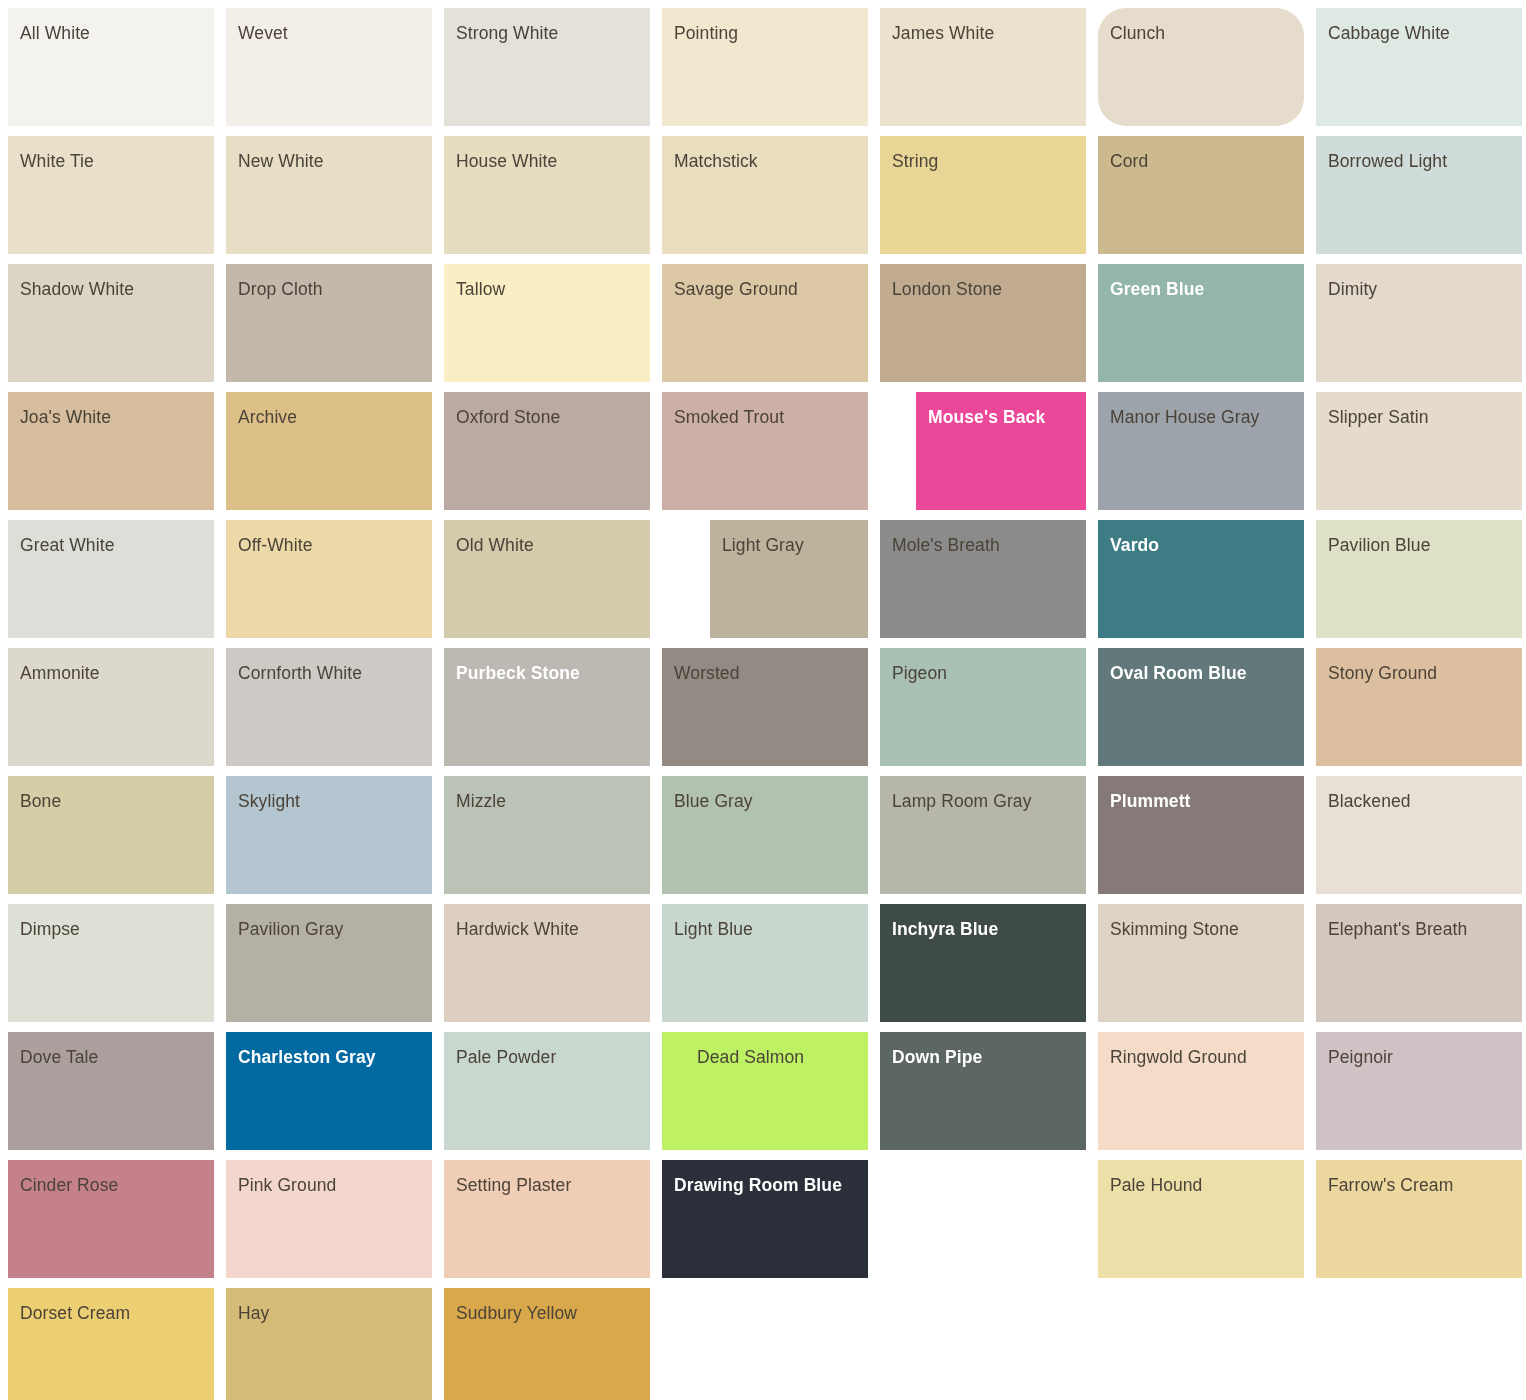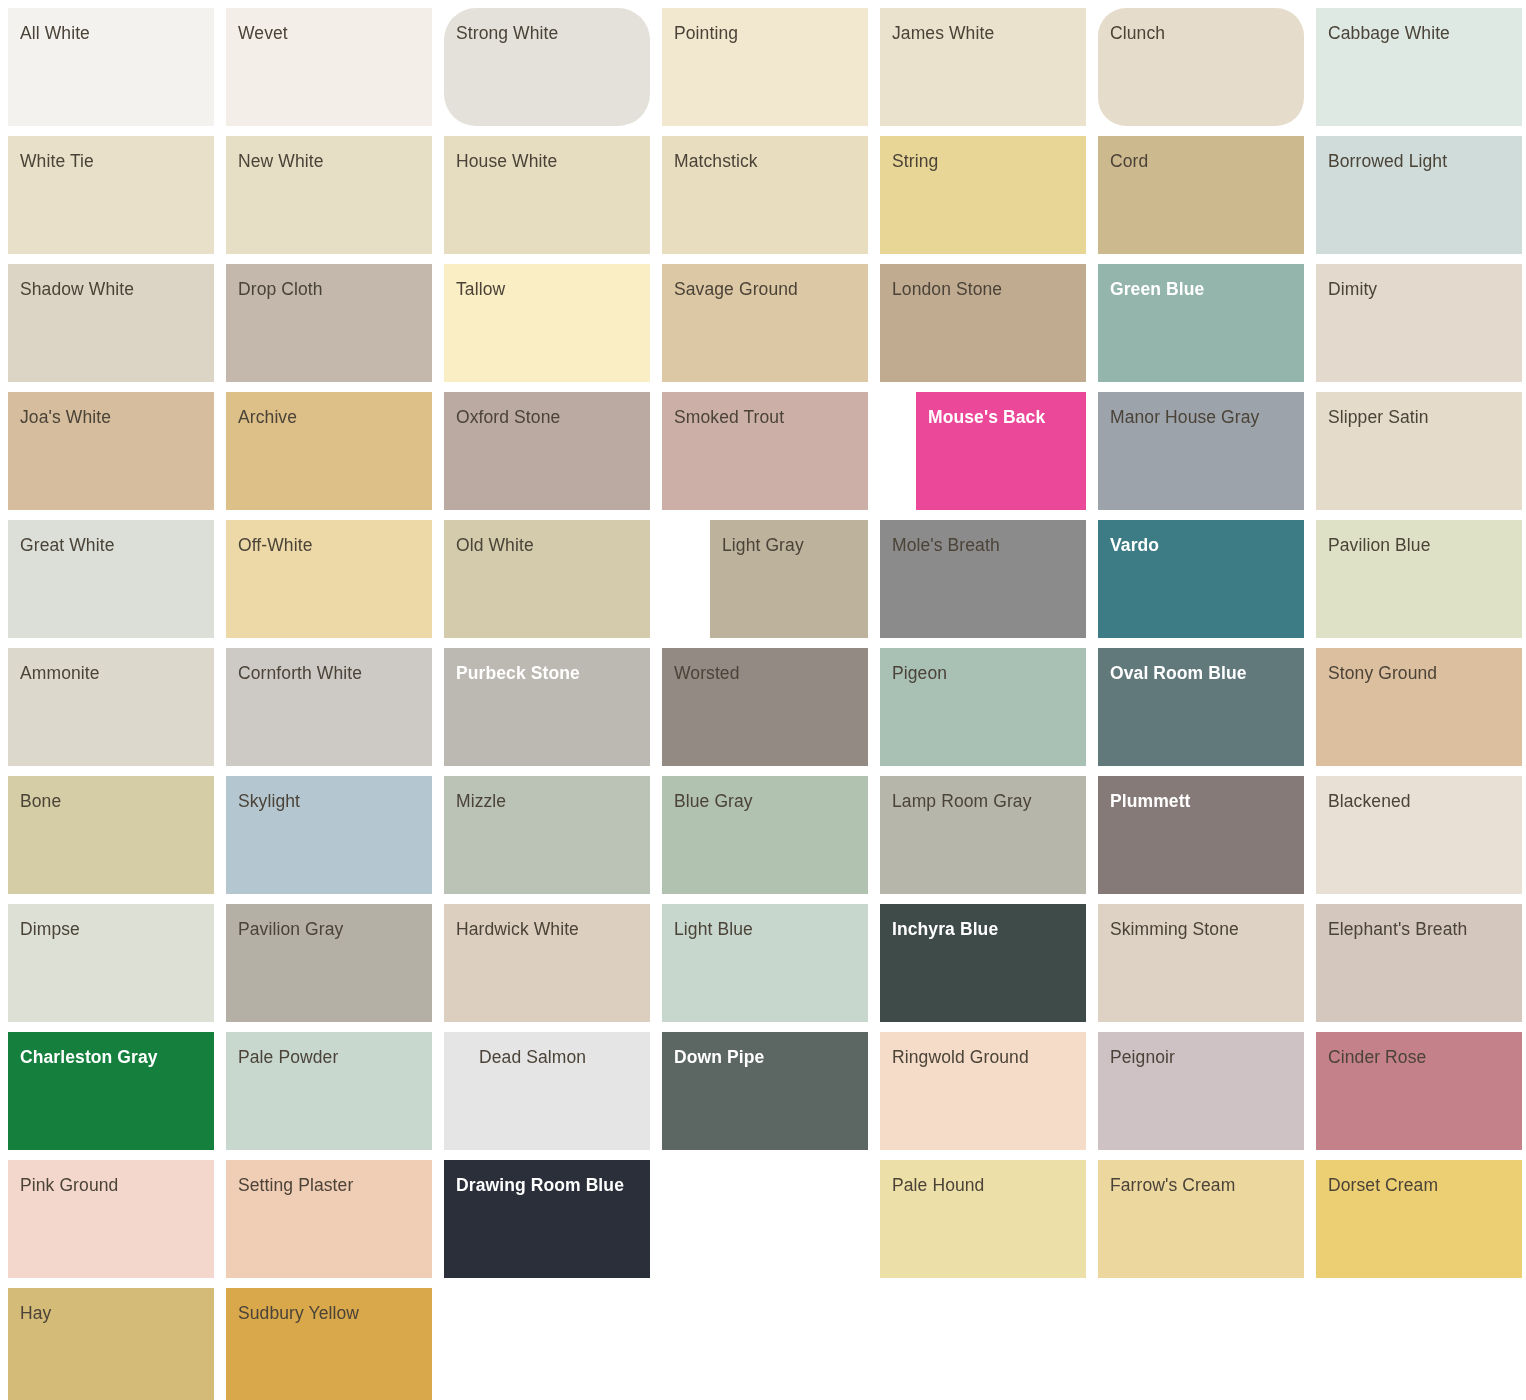--- a/index.html
+++ b/index.html
@@ -52,21 +52,21 @@
 </head>
 <body>
 
 <div id="swatch-grid">
     <div class="swatch" style="background-color: rgb(244, 242, 238);">
       <span class="swatch-label">All White</span>
     </div>
     <div class="swatch" style="background-color: rgb(243, 239, 232);">
       <span class="swatch-label">Wevet</span>
     </div>
-    <div class="swatch" style="background-color: rgb(227, 225, 217); border-radius: 32px;">
+    <div class="swatch" style="background-color: rgb(227, 225, 217);">
       <span class="swatch-label">Strong White</span>
     </div>
     <div class="swatch" style="background-color: rgb(242, 232, 207);">
       <span class="swatch-label">Pointing</span>
     </div>
     <div class="swatch" style="background-color: rgb(235, 226, 206);">
       <span class="swatch-label">James White</span>
     </div>
     <div class="swatch" style="background-color: rgb(230, 220, 203); border-radius: 28px;">
       <span class="swatch-label">Clunch</span>
@@ -214,27 +214,30 @@
     </div>
     <div class="swatch light-text" style="background-color: rgb(63, 75, 73);">
       <span class="swatch-label">Inchyra Blue</span>
     </div>
     <div class="swatch" style="background-color: rgb(222, 210, 196);">
       <span class="swatch-label">Skimming Stone</span>
     </div>
     <div class="swatch" style="background-color: rgb(212, 199, 189);">
       <span class="swatch-label">Elephant's Breath</span>
     </div>
-    <div class="swatch light-text" style="background-color: #15803d;">
+    <div class="swatch" style="background-color: rgb(171, 160, 157);">
+      <span class="swatch-label">Dove Tale</span>
+    </div>
+    <div class="swatch light-text" style="background-color: #0369a1;">
       <span class="swatch-label">Charleston Gray</span>
     </div>
     <div class="swatch" style="background-color: rgb(200, 216, 207);">
       <span class="swatch-label">Pale Powder</span>
     </div>
-    <div class="swatch" style="background-color: #e5e5e5; padding-left: 35px;">
+    <div class="swatch" style="background-color: #bef264; padding-left: 35px;">
       <span class="swatch-label">Dead Salmon</span>
     </div>
     <div class="swatch light-text" style="background-color: rgb(92, 103, 100);">
       <span class="swatch-label">Down Pipe</span>
     </div>
     <div class="swatch" style="background-color: rgb(244, 220, 200);">
       <span class="swatch-label">Ringwold Ground</span>
     </div>
     <div class="swatch" style="background-color: rgb(207, 194, 197);">
       <span class="swatch-label">Peignoir</span>

